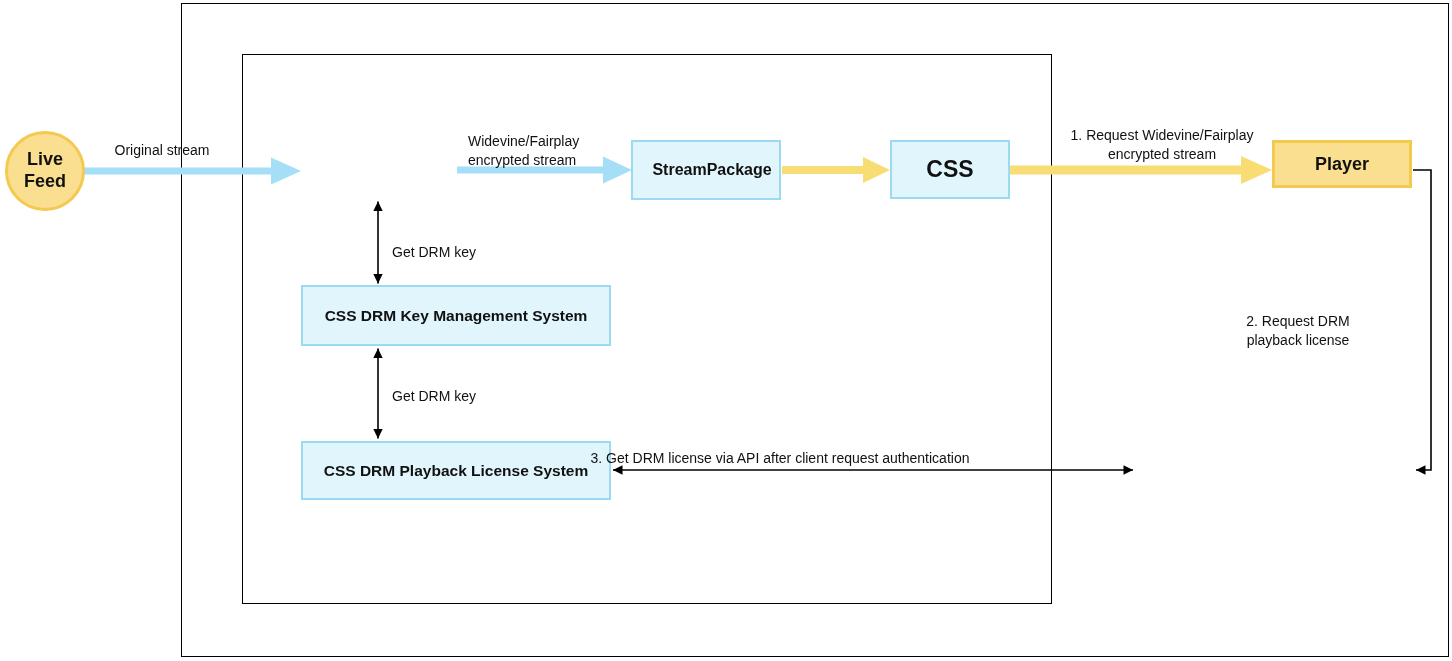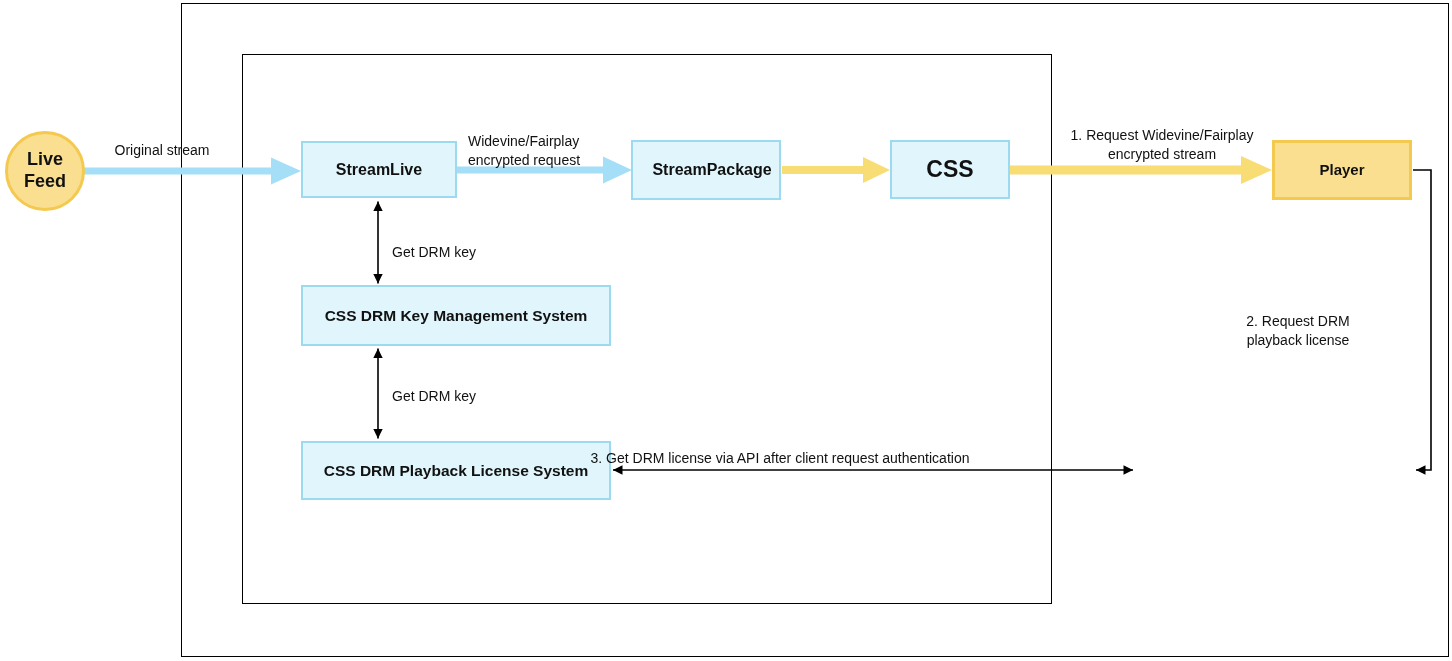--- a/index.html
+++ b/index.html
@@ -40,21 +40,21 @@
     border: 3px solid var(--yellow-border, #F4C94F);
   }
   .node-red {
     background: var(--red-fill, #FBC7C5);
     border: 2.5px solid var(--red-border, #F2827E);
   }
   .n-livefeed   { left: 5px;    top: 131px; width: 80px;  height: 80px; border-radius: 50%; font-size: 18px; line-height: 1.2; }
   .n-streamlive { left: 301px;  top: 141px; width: 156px; height: 57px; font-size: 16px; }
   .n-streampkg  { left: 631px;  top: 140px; width: 150px; height: 60px; font-size: 16px; padding-left: 12px; }
   .n-css        { left: 890px;  top: 140px; width: 120px; height: 59px; font-size: 23px; }
-  .n-player     { left: 1272px; top: 140px; width: 140px; height: 60px; font-size: 15px; }
+  .n-player     { left: 1272px; top: 140px; width: 140px; height: 48px; font-size: 18px; }
   .n-keymgmt    { left: 301px;  top: 285px; width: 310px; height: 61px; font-size: 15.5px; }
   .n-playback   { left: 301px;  top: 441px; width: 310px; height: 59px; font-size: 15.5px; }
   .n-drmserver  { left: 1135px; top: 441px; width: 277px; height: 60px; font-size: 17.5px; }
 
   .arrow-layer {
     position: absolute;
     left: 0; top: 0;
     width: 1452px; height: 661px;
     pointer-events: none;
   }
@@ -103,37 +103,36 @@
     <line x1="378" y1="348.5" x2="378" y2="438.5" stroke="#000" stroke-width="1.6" marker-start="url(#ah)" marker-end="url(#ah)"></line>
 
     <line x1="613" y1="470" x2="1133" y2="470" stroke="#000" stroke-width="1.6" marker-start="url(#ah)" marker-end="url(#ah)"></line>
 
     <path d="M1413,170 L1431,170 L1431,470 L1416,470" fill="none" stroke="#000" stroke-width="1.6" marker-end="url(#ah)"></path>
   </svg>
 
   <div class="node node-yellow n-livefeed">Live
 Feed</div>
 
-  <div class="node node-blue n-streamlive">StreamLive</div>
 
   <div class="node node-blue n-streampkg">StreamPackage</div>
 
   <div class="node node-blue n-css">CSS</div>
 
   <div class="node node-yellow n-player">Player</div>
 
   <div class="node node-blue n-keymgmt">CSS DRM Key Management System</div>
 
   <div class="node node-blue n-playback">CSS DRM Playback License System</div>
 
 
   <div class="edge-label lbl-original">Original stream</div>
 
   <div class="edge-label lbl-widevine">Widevine/Fairplay
-encrypted request</div>
+encrypted stream</div>
 
   <div class="edge-label lbl-request1">1. Request Widevine/Fairplay
 encrypted stream</div>
 
   <div class="edge-label lbl-getkey1">Get DRM key</div>
 
   <div class="edge-label lbl-getkey2">Get DRM key</div>
 
   <div class="edge-label lbl-request2">2. Request DRM playback license</div>
 

